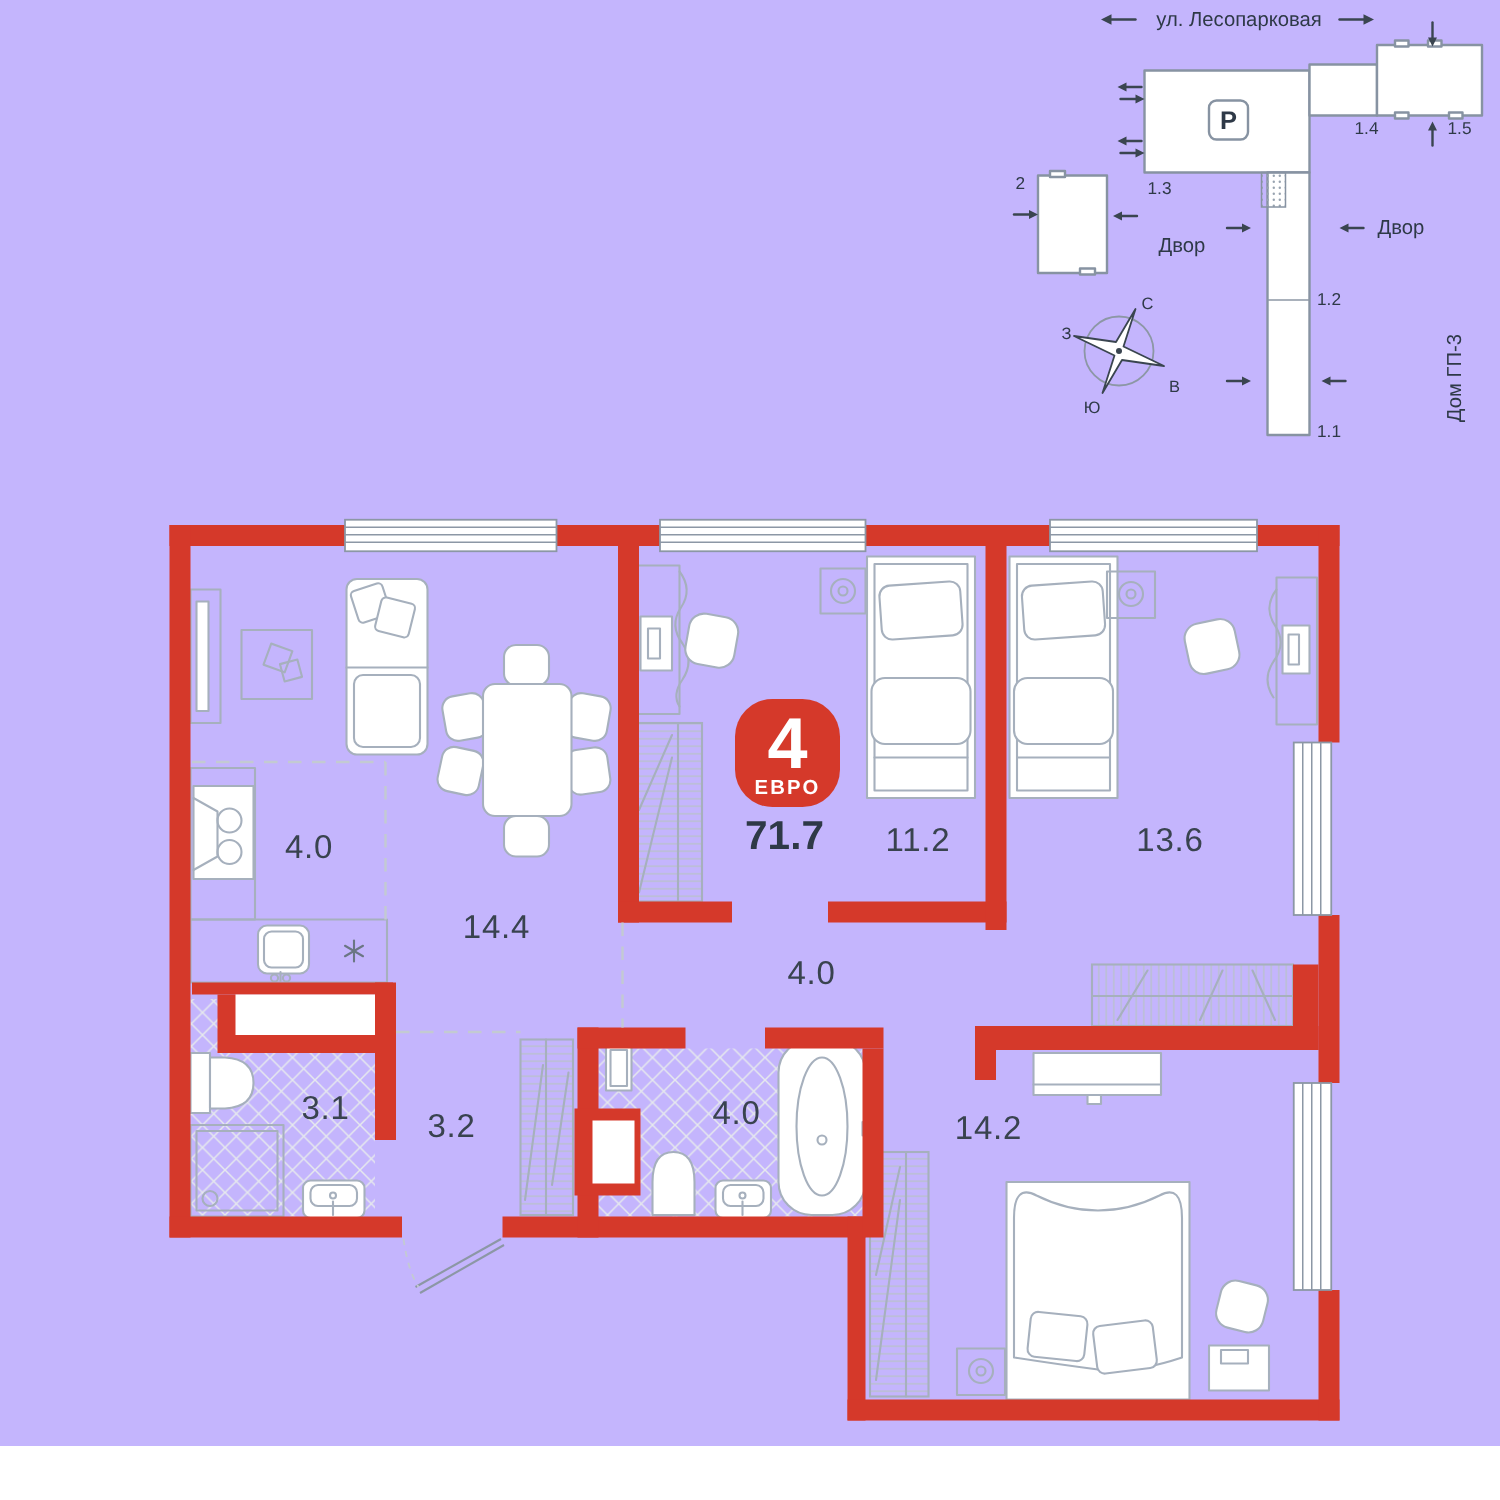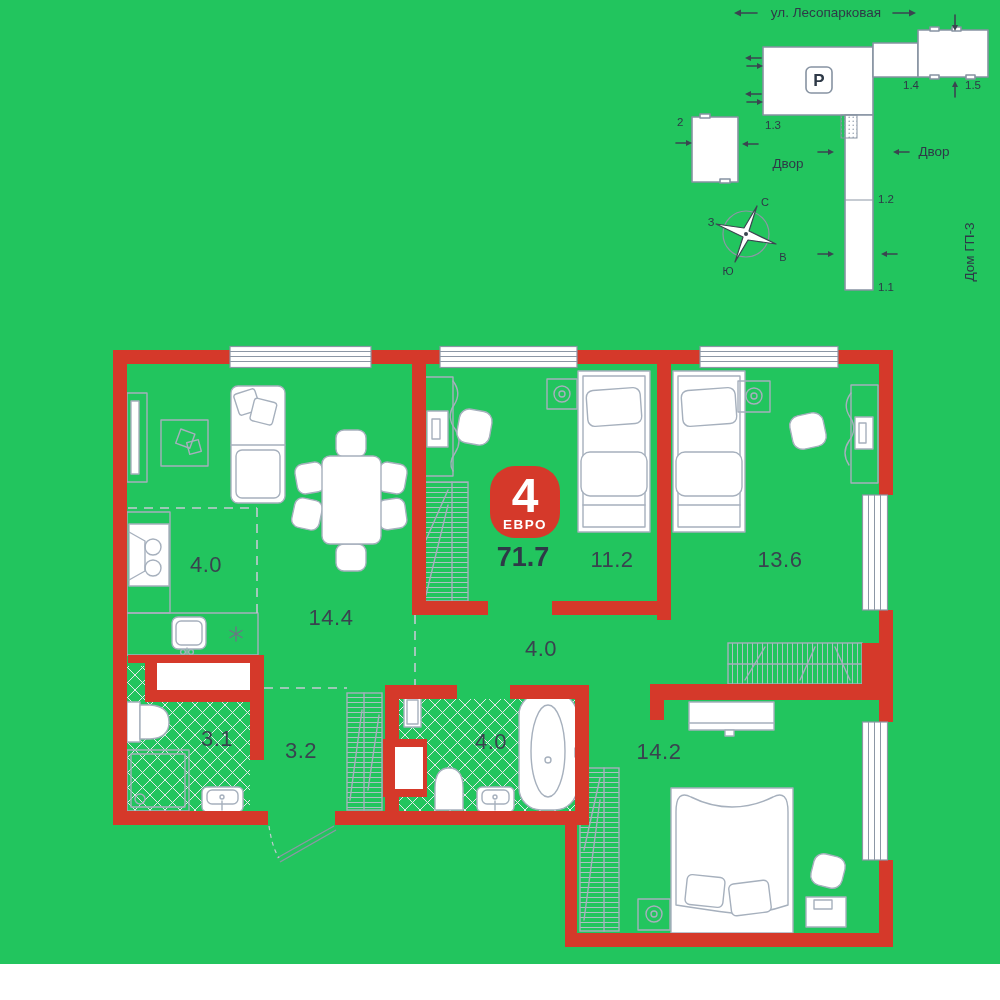--- a/index.html
+++ b/index.html
@@ -1,16 +1,16 @@
 <!DOCTYPE html>
 <html><head>
 <meta charset="utf-8">
 <style>
   html,body{margin:0;padding:0;background:#ffffff;}
-  .stage{position:relative;width:1000px;height:964px;background:#22c55e;overflow:hidden;}
+  .stage{position:relative;width:1000px;height:964px;background:#c4b5fd;overflow:hidden;}
   svg{display:block;}
   .w{fill:#d5392a;}
   .s{fill:none;stroke:#a6b0bd;stroke-width:1.4;stroke-linejoin:round;stroke-linecap:round;}
   .sf{fill:#fff;stroke:#a6b0bd;stroke-width:1.4;stroke-linejoin:round;}
   .win{fill:#fff;stroke:#8c97a5;stroke-width:1.2;}
   .wl{stroke:#8c97a5;stroke-width:1;}
   .dash{fill:none;stroke:#c3cad2;stroke-width:1.6;stroke-dasharray:9 7;}
   .dash2{fill:none;stroke:#c3cad2;stroke-width:1.2;stroke-dasharray:4 4;}
   .site{fill:#fff;stroke:#8793a2;stroke-width:1.6;stroke-linejoin:round;}
   .arw{stroke:#3a4550;stroke-width:1.6;fill:none;stroke-linecap:round;}

